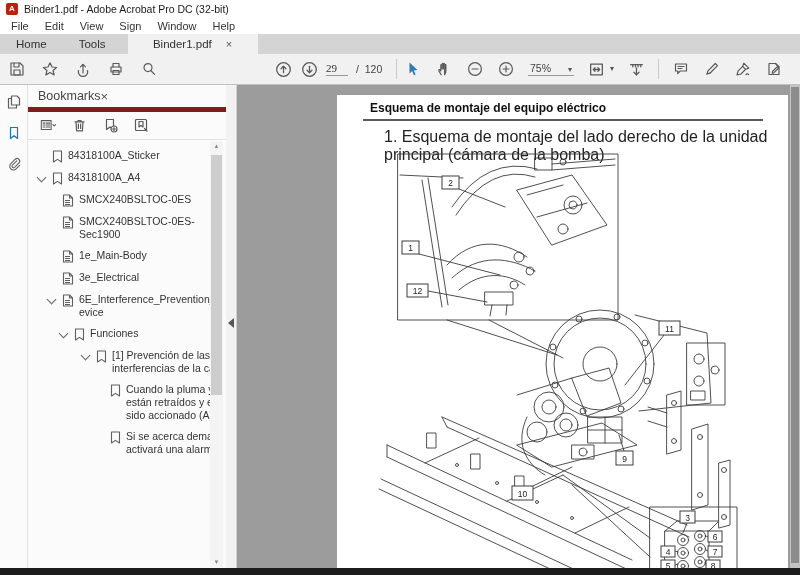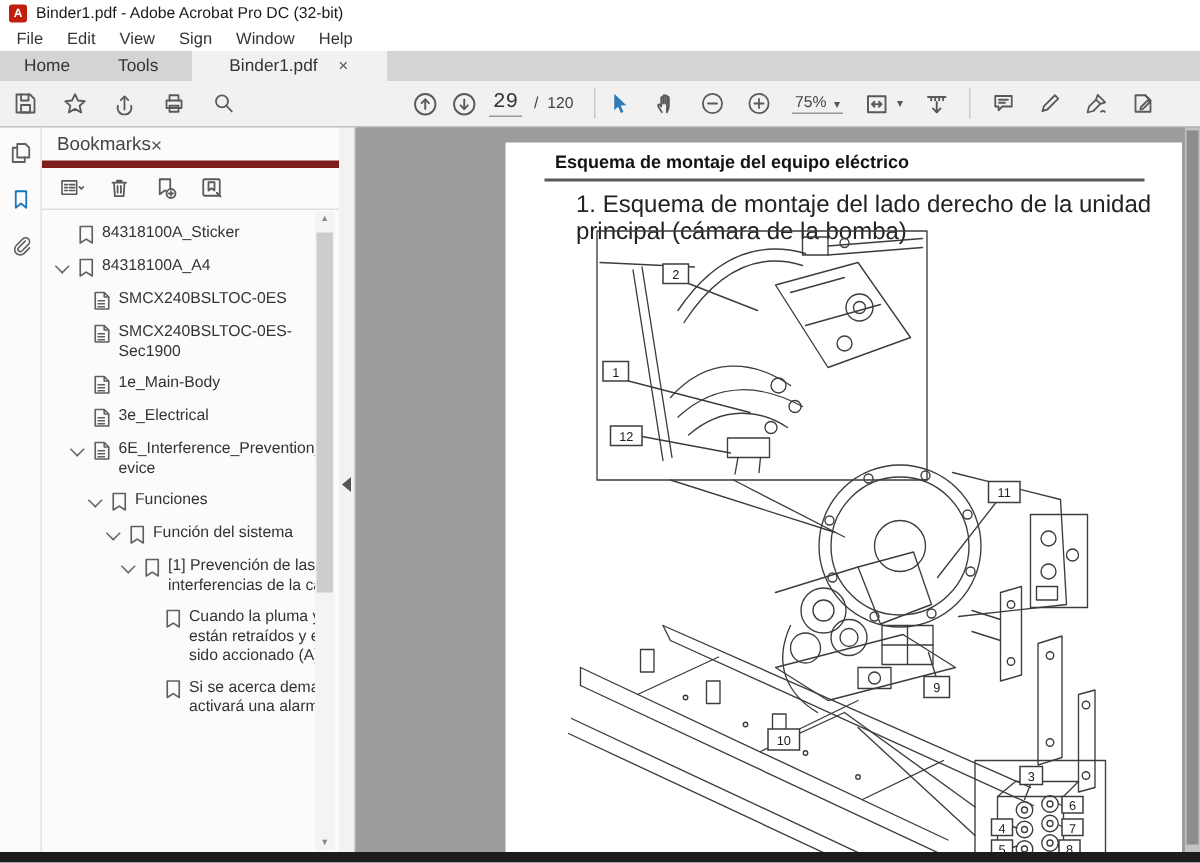--- a/index.html
+++ b/index.html
@@ -21,23 +21,23 @@
   .tab-close{color:#555;font-size:11px;line-height:1}
   
   .toolbar{left:0;top:54px;width:800px;height:31px;background:#f1f1f1;border-bottom:1px solid #c2c2c2;box-sizing:border-box}
   .tb-group{position:absolute;top:0;height:30px;display:flex;align-items:center}
   .tb-left{left:8px;gap:15px}
   .tb-center{left:274px;gap:8px}
   .tb-right{left:404px;gap:13px}
   .ic{width:18px;height:18px;display:inline-flex;align-items:center;justify-content:center}
   .ic svg{display:block;stroke:#5a5a5a;fill:none;stroke-width:1.2;stroke-linecap:round;stroke-linejoin:round}
   .vsep{width:1px;height:20px;background:#c9c9c9}
-  .page-input{width:22px;border:none;border-bottom:1px solid #9a9a9a;background:transparent;text-align:center;font-size:14px;color:#333;font-family:Liberation Mono, monospace;padding:0 0 1px 0}
+  .page-input{width:22px;border:none;border-bottom:1px solid #9a9a9a;background:transparent;font-size:11px;color:#333;font-family:Liberation Serif, serif;padding:0 0 1px 0}
   .page-total{font-size:10.5px;color:#444;white-space:pre}
-  .zoom-box{display:flex;align-items:flex-end;gap:5px;border-bottom:1px solid #9a9a9a;padding:0 2px 1px 2px}
+  .zoom-box{display:flex;align-items:flex-end;gap:17px;border-bottom:1px solid #9a9a9a;padding:0 2px 1px 2px}
   .zoom-text{font-size:10.5px;color:#444}
   .caret{font-size:8px;color:#555;line-height:1}
   
   .main{left:0;top:85px;width:800px;height:483px;background:#9c9c9c}
   
   .leftrail{left:0;top:0;width:28px;height:483px;background:#fbfbfb;border-right:1px solid #e2e2e2;box-sizing:border-box;display:flex;flex-direction:column;align-items:center;padding-top:8px;gap:13px}
   .rail-ic{width:18px;height:18px;display:flex;align-items:center;justify-content:center}
   .rail-ic svg{stroke:#5f5f5f;fill:none;stroke-width:1.2;stroke-linecap:round;stroke-linejoin:round}
   .rail-ic.active svg{stroke:#1a75bb}
   
@@ -361,29 +361,20 @@
       </div>
       <div class="trow ind3">
         <span class="chev"></span>
         <span class="bicon">
             <svg width="11" height="13" viewBox="0 0 11 13">
               <path d="M1.5 1h8v11L5.5 9.4 1.5 12z"></path>
             </svg>
           </span>
         <span class="tlabel">Funciones</span>
       </div>
-      <div class="trow ind4">
-        <span class="chev"></span>
-        <span class="bicon">
-            <svg width="11" height="13" viewBox="0 0 11 13">
-              <path d="M1.5 1h8v11L5.5 9.4 1.5 12z"></path>
-            </svg>
-          </span>
-        <span class="tlabel">Función del sistema</span>
-      </div>
       <div class="trow ind5">
         <span class="chev"></span>
         <span class="bicon">
             <svg width="11" height="13" viewBox="0 0 11 13">
               <path d="M1.5 1h8v11L5.5 9.4 1.5 12z"></path>
             </svg>
           </span>
         <span class="tlabel">[1] Prevención de las interferencias de la cabina</span>
       </div>
       <div class="trow ind6">

